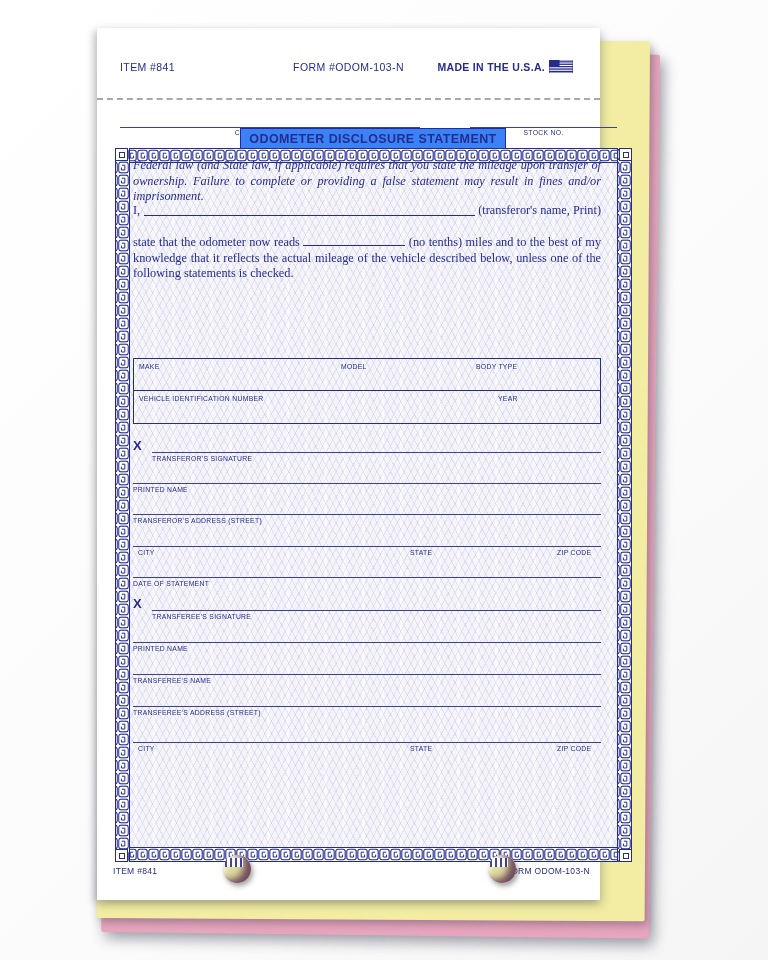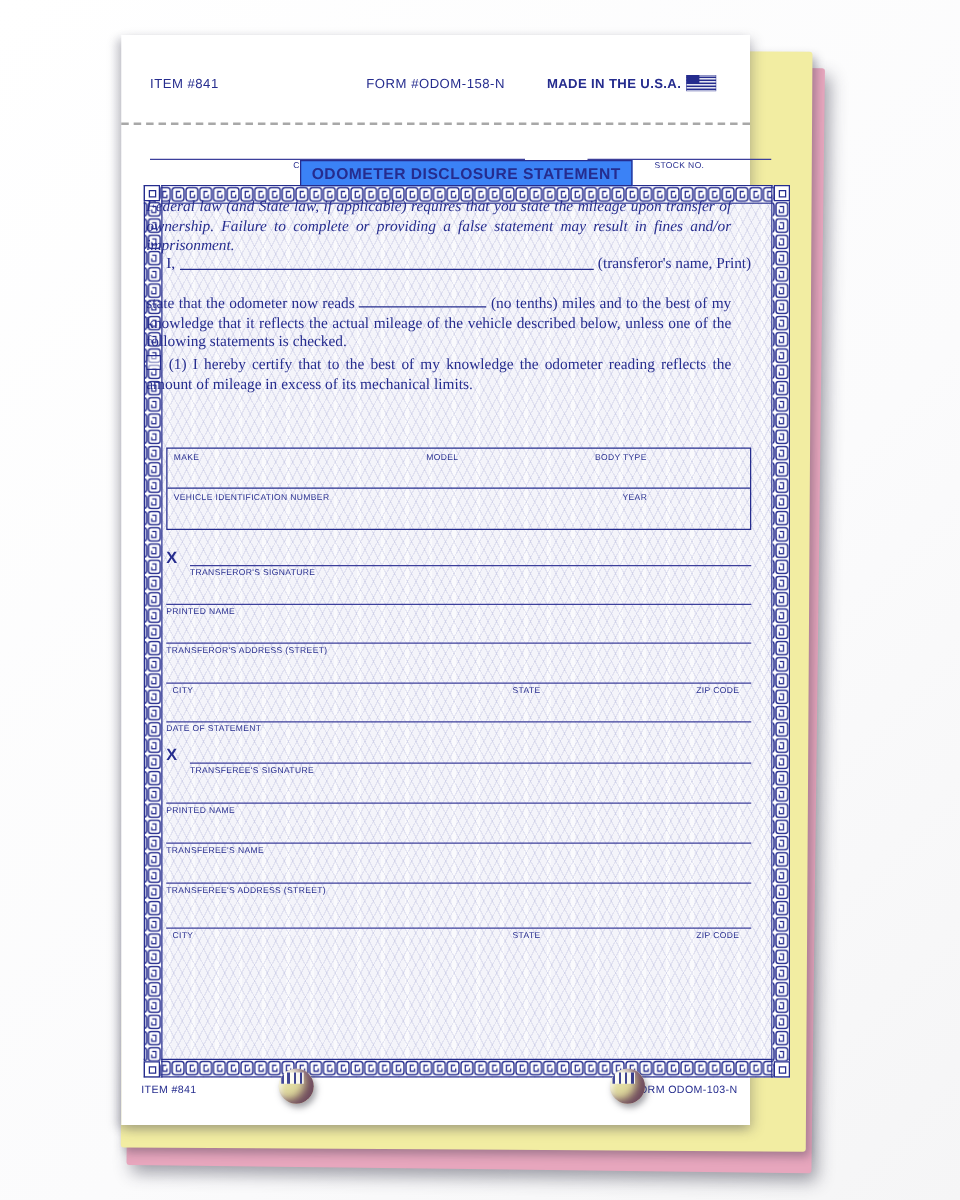--- a/index.html
+++ b/index.html
@@ -48,21 +48,21 @@
   .corner{position:absolute;width:13px;height:13px;background:#fff;border:1.2px solid var(--ink);box-sizing:border-box;}
   .corner::after{content:"";position:absolute;left:3px;top:3px;width:4px;height:4px;border:1.2px solid var(--ink);}
   .c-tl{left:0;top:0;} .c-tr{right:0;top:0;} .c-bl{left:0;bottom:0;} .c-br{right:0;bottom:0;}
   
   .title-box{position:absolute;left:143px;top:100px;width:266px;height:21px;background:#3b82f6;
     border:1.3px solid var(--ink);box-sizing:border-box;z-index:5;
     display:flex;align-items:center;justify-content:center;
     font-size:12.5px;font-weight:bold;letter-spacing:.4px;color:var(--ink);}
   
   .serif{font-family:"Liberation Serif","DejaVu Serif",serif;color:var(--ink);}
-  .para{position:absolute;left:20px;width:468px;font-size:12.3px;line-height:15.6px;text-align:justify;}
+  .para{position:absolute;left:36px;width:468px;font-size:12.3px;line-height:15.6px;text-align:justify;}
   .intro{top:130px;font-style:italic;}
   .i-row{position:absolute;left:36px;width:468px;top:175px;display:flex;align-items:flex-end;font-size:12.3px;}
   .i-blank{flex:1;border-bottom:1.2px solid var(--ink);margin:0 3px 2px 4px;height:12px;}
   .odom{top:206px;}
   .odom-blank{display:inline-block;width:102px;height:11px;border-bottom:1.2px solid var(--ink);}
   .cert{text-align:justify;}
   .cert1{top:256px;}
   .cert2{top:288px;}
   .checkbox{display:inline-block;width:10px;height:10px;border:1.6px solid var(--ink);vertical-align:-1px;margin-right:6px;background:rgba(255,255,255,.5);}
   
@@ -111,21 +111,21 @@
     </pattern>
   </defs>
 </svg>
 
 <div class="copy-sheet copy-pink"></div>
 <div class="copy-sheet copy-yellow"></div>
 
 <div class="sheet">
 
   <div class="hdr-item">ITEM #841</div>
-  <div class="hdr-form">FORM #ODOM-158-N</div>
+  <div class="hdr-form">FORM #ODOM-103-N</div>
   <div class="hdr-made">
     <span class="made-txt">MADE IN THE U.S.A.</span>
     <span>
       <svg width="24" height="13" viewBox="0 0 24 13">
         <rect width="24" height="13" fill="#ffffff" stroke="#252c8e" stroke-width="0.8"></rect>
         <g fill="#252c8e">
           <rect y="1.2" width="24" height="1.3"></rect>
             <rect y="3.6" width="24" height="1.3"></rect>
           <rect y="6" width="24" height="1.3"></rect>
             <rect y="8.4" width="24" height="1.3"></rect>
@@ -170,23 +170,20 @@
     <span class="i-blank"></span>
     <span>(transferor's name, Print)</span>
   </div>
 
   <div class="para serif odom">
     <span>state that the odometer now reads</span>
     <span class="odom-blank"></span>
     <span>(no tenths) miles and to the best of my knowledge that it reflects the actual mileage of the vehicle described below, unless one of the following statements is checked.</span>
   </div>
 
-  <div class="para serif cert cert1">
-    <span class="checkbox"></span><span>(1) I hereby certify that to the best of my knowledge the odometer reading reflects the amount of mileage in excess of its mechanical limits.</span>
-  </div>
 
   <div class="vtable">
     <div class="vrow-divider"></div>
     <span class="vlabel vl-make">MAKE</span>
     <span class="vlabel vl-model">MODEL</span>
     <span class="vlabel vl-body">BODY TYPE</span>
     <span class="vlabel vl-vin">VEHICLE IDENTIFICATION NUMBER</span>
     <span class="vlabel vl-year">YEAR</span>
   </div>
 

